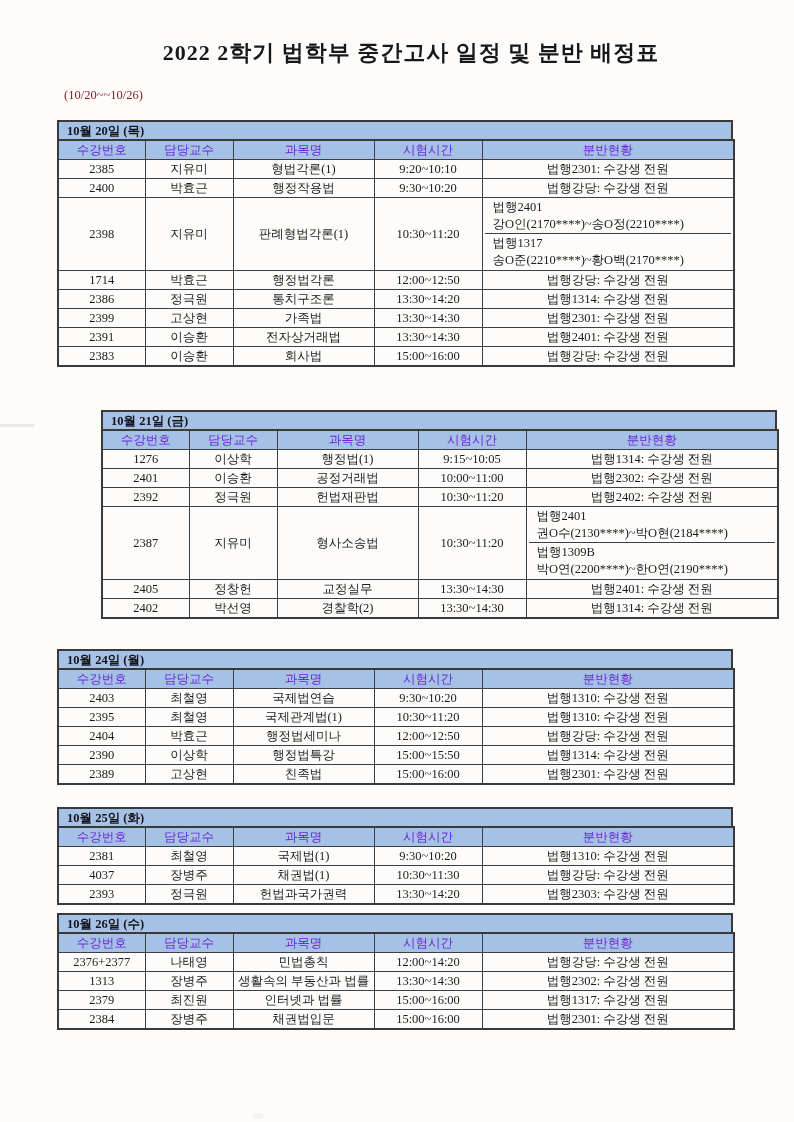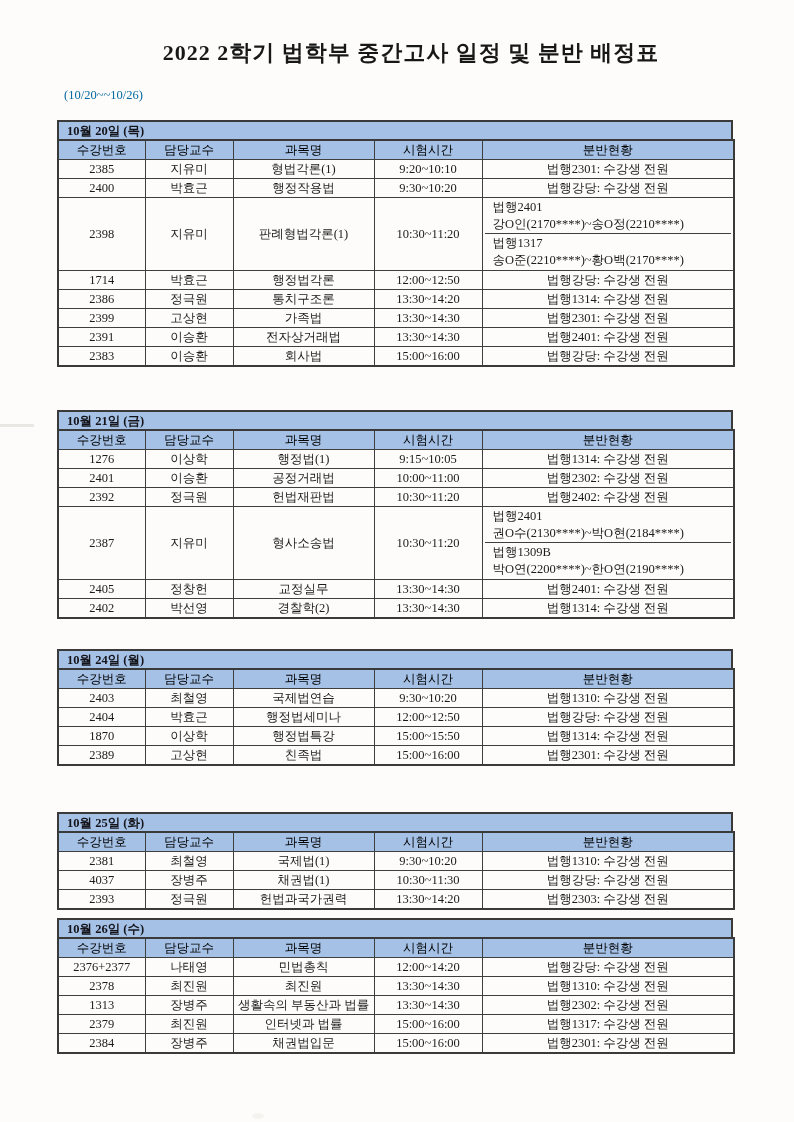--- a/index.html
+++ b/index.html
@@ -15,29 +15,29 @@
   .doc-title{
     position:absolute;top:38px;left:0;right:0;
     text-align:center;
     font-size:22px;font-weight:700;
     letter-spacing:1px;
     color:#171717;
     padding-left:28px;
   }
   .date-range{
     position:absolute;top:88px;left:64px;
-    font-size:12.5px;color:#0369a1;
+    font-size:12.5px;color:#7f1d1d;
   }
   .tables-wrap{
     position:absolute;top:120px;left:57px;width:676px;
   }
   .tbl{width:676px;}
   .tbl:nth-child(1){margin-bottom:43px;}
-  .tbl:nth-child(2){margin-bottom:30px;}
-  .tbl:nth-child(3){margin-bottom:46px;}
+  .tbl:nth-child(2){margin-bottom:30px;margin-left:44px;}
+  .tbl:nth-child(3){margin-bottom:22px;}
   .tbl:nth-child(4){margin-bottom:8px;}
   .date-bar{
     box-sizing:border-box;
     border:2px solid #3a3a3a;border-bottom:none;
     background:#a5c1e6;
     height:19px;line-height:17px;
     padding:1px 0 0 8px;
     font-size:12.5px;font-weight:700;color:#14141a;
   }
   table.exam{
@@ -48,21 +48,21 @@
   table.exam th,table.exam td{
     border:1px solid #3f3f3f;
     height:18px;line-height:16px;
     padding:0 2px;
     text-align:center;
     overflow:hidden;white-space:nowrap;
     font-weight:400;
   }
   table.exam{border:2px solid #3a3a3a;}
   table.exam th{
-    background:#a5c1e6;color:#000000;
+    background:#a5c1e6;color:#6d28d9;
   }
   td.split-cell{padding:0;vertical-align:top;}
   .half{
     box-sizing:border-box;
     height:36px;
     text-align:left;padding:1px 0 13px 8px;
   }
   .half:first-child{border-bottom:1px solid #3f3f3f;}
   .half .line{height:17px;line-height:17px;white-space:nowrap;overflow:hidden;}
   tr.tall td{height:72px;}
@@ -265,28 +265,35 @@
           </thead>
           <tbody>
             <tr>
               <td>2403</td>
               <td>최철영</td>
               <td>국제법연습</td>
               <td>9:30~10:20</td>
               <td>법행1310: 수강생 전원</td>
             </tr>
             <tr>
+              <td>2395</td>
+              <td>최철영</td>
+              <td>국제관계법(1)</td>
+              <td>10:30~11:20</td>
+              <td>법행1310: 수강생 전원</td>
+            </tr>
+            <tr>
               <td>2404</td>
               <td>박효근</td>
               <td>행정법세미나</td>
               <td>12:00~12:50</td>
               <td>법행강당: 수강생 전원</td>
             </tr>
             <tr>
-              <td>1870</td>
+              <td>2390</td>
               <td>이상학</td>
               <td>행정법특강</td>
               <td>15:00~15:50</td>
               <td>법행1314: 수강생 전원</td>
             </tr>
             <tr>
               <td>2389</td>
               <td>고상현</td>
               <td>친족법</td>
               <td>15:00~16:00</td>
@@ -360,27 +367,20 @@
           </thead>
           <tbody>
             <tr>
               <td>2376+2377</td>
               <td>나태영</td>
               <td>민법총칙</td>
               <td>12:00~14:20</td>
               <td>법행강당: 수강생 전원</td>
             </tr>
             <tr>
-              <td>2378</td>
-              <td>최진원</td>
-              <td>최진원</td>
-              <td>13:30~14:30</td>
-              <td>법행1310: 수강생 전원</td>
-            </tr>
-            <tr>
               <td>1313</td>
               <td>장병주</td>
               <td>생활속의 부동산과 법률</td>
               <td>13:30~14:30</td>
               <td>법행2302: 수강생 전원</td>
             </tr>
             <tr>
               <td>2379</td>
               <td>최진원</td>
               <td>인터넷과 법률</td>

